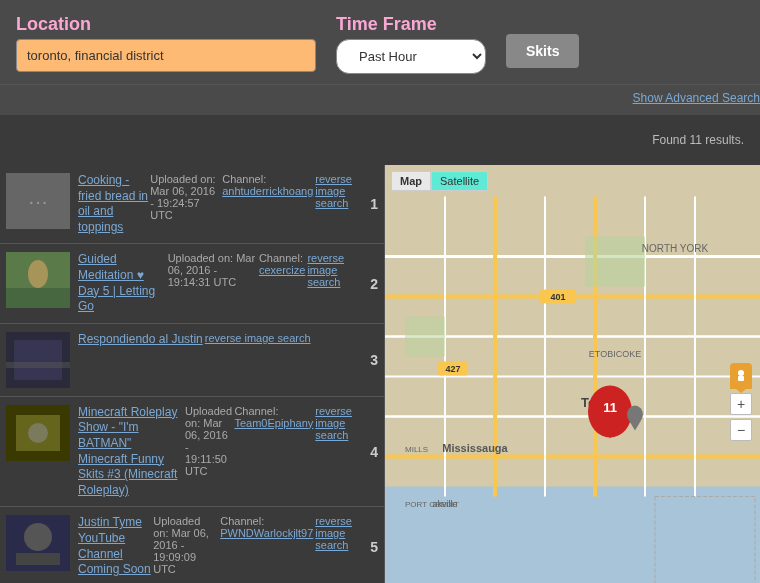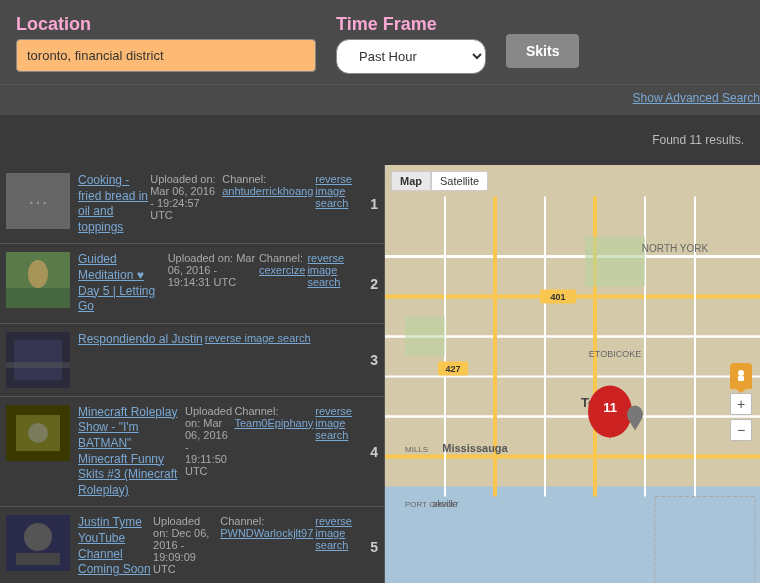--- a/index.html
+++ b/index.html
@@ -172,21 +172,21 @@
     }
     .map-tabs {
       position: absolute;
       top: 6px;
       left: 6px;
       display: flex;
       gap: 0;
       z-index: 10;
     }
     .map-tab {
-      background: #ffffff;
+      background: #5eead4;
       border: 1px solid #ccc;
       padding: 3px 8px;
       font-size: 11px;
       cursor: pointer;
       color: #333;
     }
     .map-tab:first-child { border-radius: 2px 0 0 2px; }
     .map-tab:last-child { border-radius: 0 2px 2px 0; }
     .map-tab.active { background: #e8e8e8; font-weight: bold; text-align: center; }
     .map-controls {
@@ -331,21 +331,21 @@
     <div class="result-item">
       <div class="result-thumb thumb-5">
         <svg width="64" height="56" viewBox="0 0 64 56">
             <rect width="64" height="56" fill="#2a2a4a"></rect>
             <circle cx="32" cy="22" r="14" fill="#555"></circle>
             <rect x="10" y="38" width="44" height="12" fill="#444"></rect>
           </svg>
       </div>
       <div class="result-info">
         <span class="result-title">Justin Tyme YouTube Channel Coming Soon</span>
-        <span class="result-meta">Uploaded on: Dec 06, 2016 - 19:09:09 UTC</span>
+        <span class="result-meta">Uploaded on: Mar 06, 2016 - 19:09:09 UTC</span>
         <span class="result-channel">Channel: <a>PWNDWarlockjlt97</a></span>
         <span class="result-reverse">reverse image search</span>
       </div>
       <span class="result-number">5</span>
     </div>
 
   </div>
 
   <div class="map-container">
     

